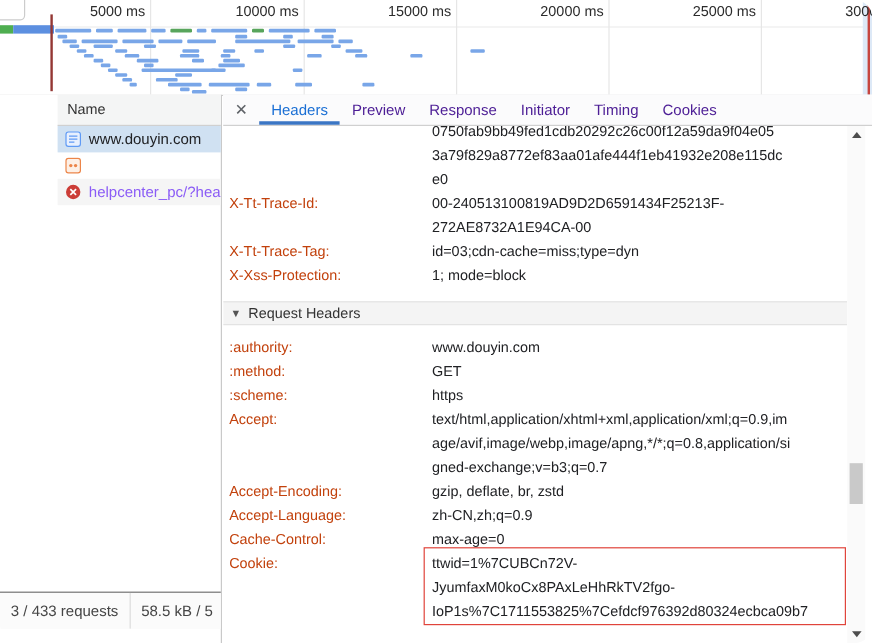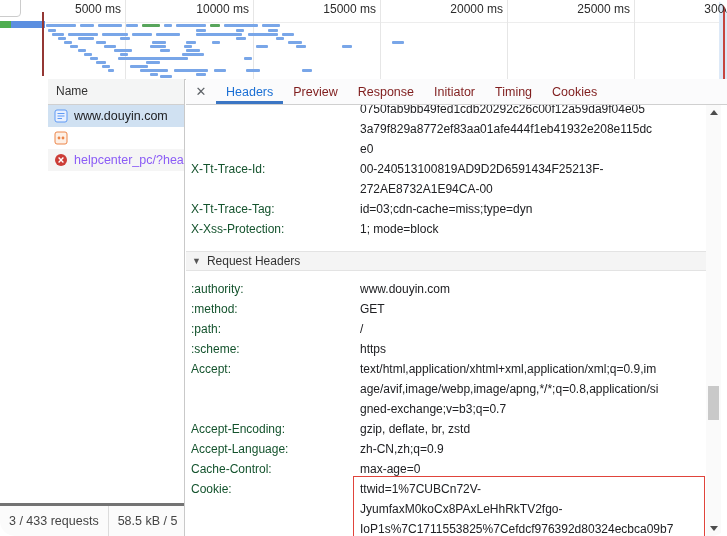--- a/index.html
+++ b/index.html
@@ -26,36 +26,36 @@
            border-right:1px solid #c9c9c9;box-sizing:border-box;padding-left:48px;}
   .col-header{height:25px;line-height:25px;padding-left:8px;background:#f4f5f5;
               border-bottom:1px solid #d0d0d0;color:#333;}
   .req-row{height:22px;display:flex;align-items:center;padding-left:6px;gap:6px;
            white-space:nowrap;overflow:hidden;font-size:12.5px;cursor:default;}
   .req-row.selected{background:#d0e1f2;}
   .req-row.striped{background:#f5f5f5;}
   .req-row .req-name{color:#202124;}
   .req-row.error .req-name{color:#8b5cf6;}
   .req-icon{flex:none;width:14px;height:14px;}
-  .status-bar{position:absolute;left:0;bottom:0;width:184px;height:30px;border-top:3px solid #737373;
+  .status-bar{position:absolute;left:0;bottom:12px;width:184px;height:30px;border-top:1px solid #737373;
               background:#fbfbfb;display:flex;align-items:center;color:#454545;font-size:12.5px;
               white-space:nowrap;overflow:hidden;}
   .status-item{padding:0 9px;}
   .status-sep{width:1px;align-self:stretch;background:#dcdcdc;flex:none;}
 
   
   .main{position:absolute;left:186px;top:79px;right:0;bottom:0;background:#fff;}
   .tabbar{height:25px;display:flex;align-items:center;border-bottom:1px solid #d0d0d0;background:#fbfbfc;}
   .close-btn{width:30px;text-align:center;color:#5f6368;font-size:13px;cursor:pointer;flex:none;}
-  .tab{padding:0 10px;height:25px;line-height:26px;color:#7f1d1d;font-size:12.5px;cursor:pointer;flex:none;}
+  .tab{padding:0 10px;height:25px;line-height:26px;color:#4c1d95;font-size:12.5px;cursor:pointer;flex:none;}
   .tab.active{color:#1a6fd4;box-shadow:inset 0 -3px 0 #3b76c4;}
 
   .content{position:absolute;left:0;top:26px;right:21px;bottom:0;overflow:hidden;}
   .entry{display:flex;line-height:20px;align-items:flex-start;}
-  .entry .k{flex:0 0 174px;padding-left:5px;box-sizing:border-box;color:#14532d;}
+  .entry .k{flex:0 0 174px;padding-left:5px;box-sizing:border-box;color:#c2410c;}
   .entry .v{width:344px;color:#202124;white-space:pre-wrap;word-break:break-all;}
   .entry .v.boxed{border:1.5px solid #e0443b;margin:-3px 0 0 -7px;padding:2px 6px 1px;width:338px;}
   .section-head{margin-top:12px;margin-bottom:8px;height:18px;line-height:18px;background:#f4f4f4;
                 border-top:1px solid #e3e3e3;border-bottom:1px solid #e3e3e3;padding-left:6px;
                 color:#333;cursor:pointer;}
   .section-head .arrow{display:inline-block;font-size:9px;color:#555;margin-right:6px;
                        transform:translateY(-1px);}
 
   
   .scrollbar{position:absolute;top:26px;bottom:0;right:6px;width:15px;background:#fafafa;}
@@ -234,24 +234,20 @@
         <div class="section-head"><span class="arrow">▼</span><span>Request Headers</span></div>
         <div class="entry">
           <span class="k">:authority:</span>
           <span class="v">www.douyin.com</span>
         </div>
         <div class="entry">
           <span class="k">:method:</span>
           <span class="v">GET</span>
         </div>
         <div class="entry">
-          <span class="k">:path:</span>
-          <span class="v">/</span>
-        </div>
-        <div class="entry">
           <span class="k">:scheme:</span>
           <span class="v">https</span>
         </div>
         <div class="entry">
           <span class="k">Accept:</span>
           <span class="v">text/html,application/xhtml+xml,application/xml;q=0.9,im
 age/avif,image/webp,image/apng,*/*;q=0.8,application/si
 gned-exchange;v=b3;q=0.7</span>
         </div>
         <div class="entry">

